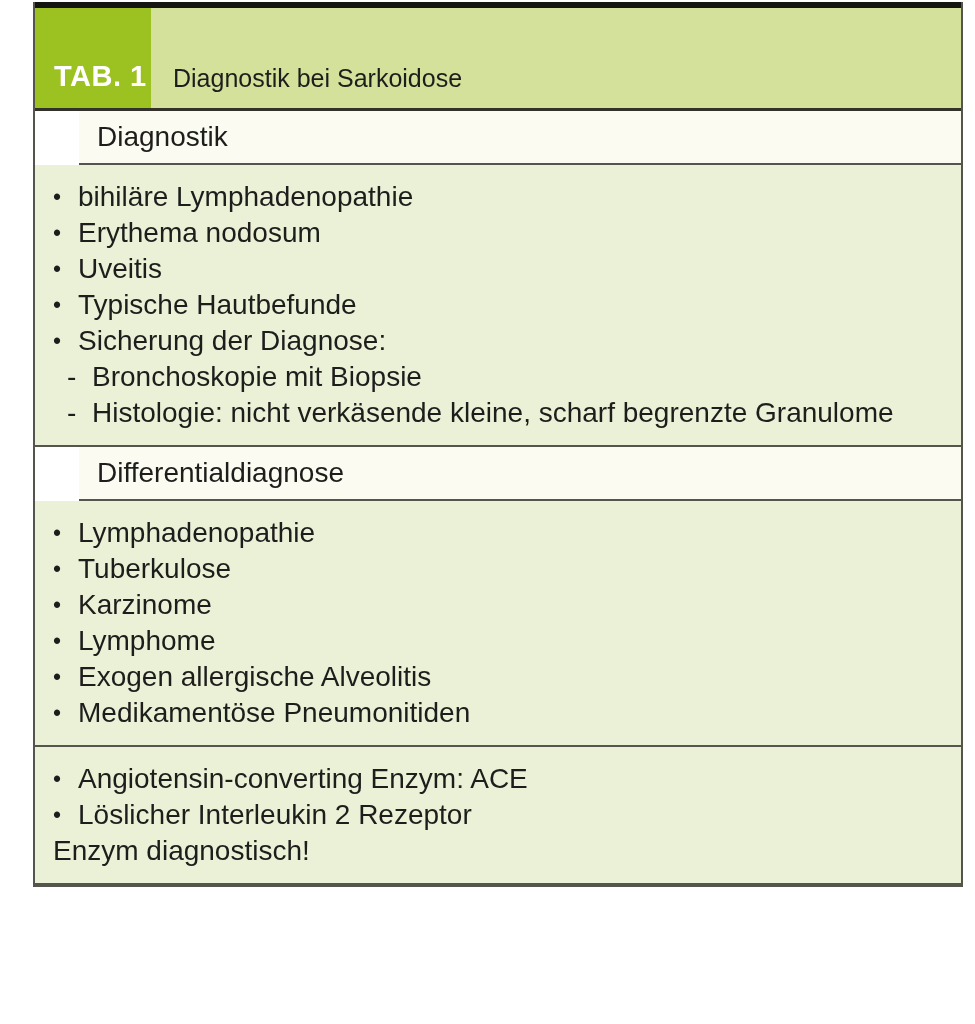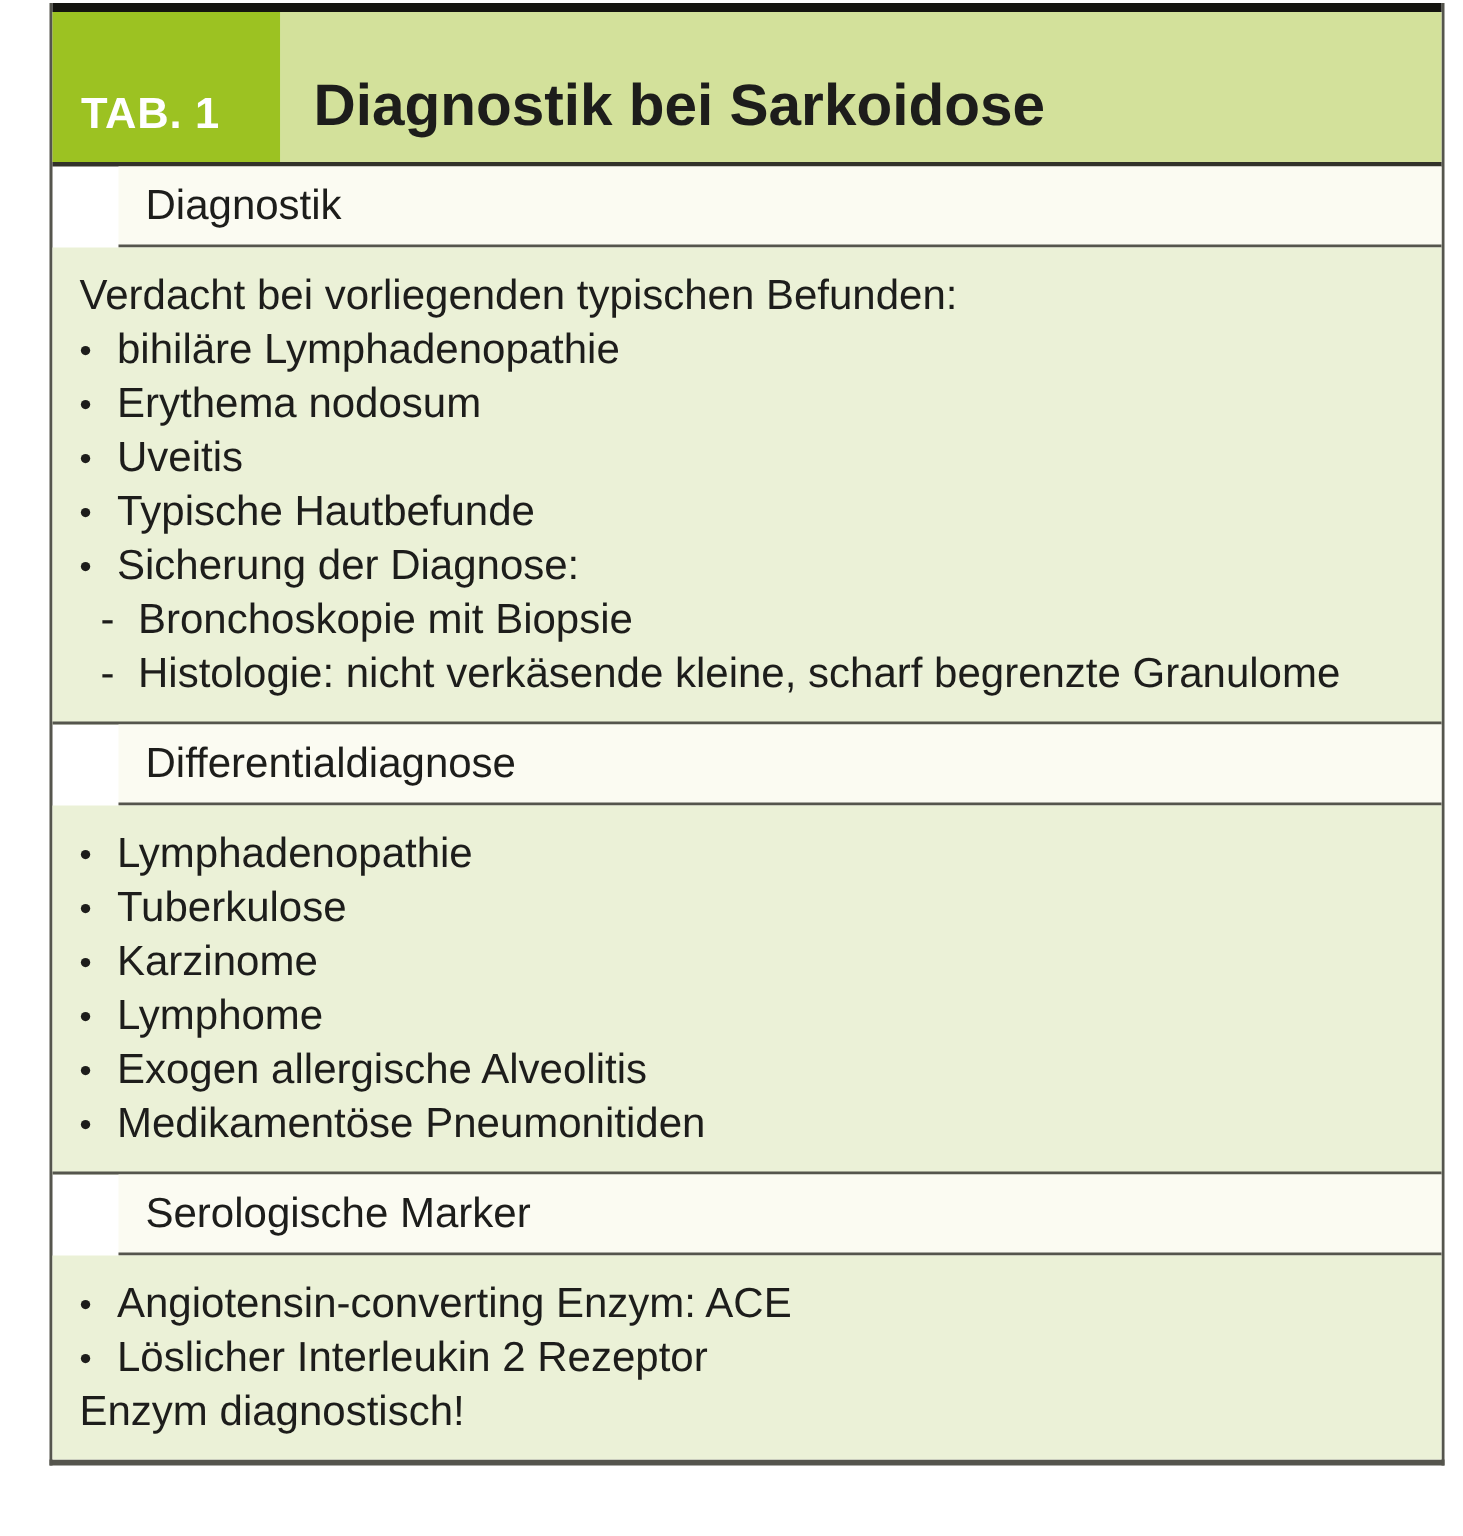--- a/index.html
+++ b/index.html
@@ -20,34 +20,34 @@
     background: #ffffff;
   }
   .thead {
     display: flex;
     height: 100px;
     border-top: 6px solid var(--border-black, #141410);
     border-bottom: 3px solid var(--header-border, #32322a);
   }
   .tag {
     box-sizing: border-box;
-    width: 152px;
+    width: 116px;
     background: var(--tag-bg, #9cc222);
     color: var(--tag-text, #ffffff);
     display: flex; align-items: flex-end;
     padding: 0 0 15px 19px;
     font-size: 29px; font-weight: bold; letter-spacing: 0.5px;
   }
   .title {
     box-sizing: border-box;
     flex: 1;
     background: var(--title-bg, #d3e19b);
     display: flex; align-items: flex-end;
     padding: 0 0 15px 22px;
-    font-size: 39px; font-weight: bold;
+    font-size: 25px; font-weight: normal;
   }
   .sechead {
     box-sizing: border-box;
     background: var(--section-bg, #fbfbf2);
     padding: 8px 18px;
     font-size: 28px; line-height: 36px;
     border-bottom: 2px solid var(--border-dark, #55554d);
     margin-left: 44px;
   }
   .content {
@@ -69,23 +69,20 @@
 <div class="tablebox">
 
   <div class="thead">
     <div class="tag">TAB. 1</div>
     <div class="title">Diagnostik bei Sarkoidose</div>
   </div>
 
   <div class="sechead">Diagnostik</div>
 
   <div class="content">
-    <div class="line plain">
-      <span class="txt">Verdacht bei vorliegenden typischen Befunden:</span>
-    </div>
     <div class="line bullet">
       <span class="marker">•</span>
       <span class="txt">bihiläre Lymphadenopathie</span>
     </div>
     <div class="line bullet">
       <span class="marker">•</span>
       <span class="txt">Erythema nodosum</span>
     </div>
     <div class="line bullet">
       <span class="marker">•</span>
@@ -131,21 +128,20 @@
     <div class="line bullet">
       <span class="marker">•</span>
       <span class="txt">Exogen allergische Alveolitis</span>
     </div>
     <div class="line bullet">
       <span class="marker">•</span>
       <span class="txt">Medikamentöse Pneumonitiden</span>
     </div>
   </div>
 
-  <div class="sechead">Serologische Marker</div>
 
   <div class="content last">
     <div class="line bullet">
       <span class="marker">•</span>
       <span class="txt">Angiotensin-converting Enzym: ACE</span>
     </div>
     <div class="line bullet">
       <span class="marker">•</span>
       <span class="txt">Löslicher Interleukin 2 Rezeptor</span>
     </div>

